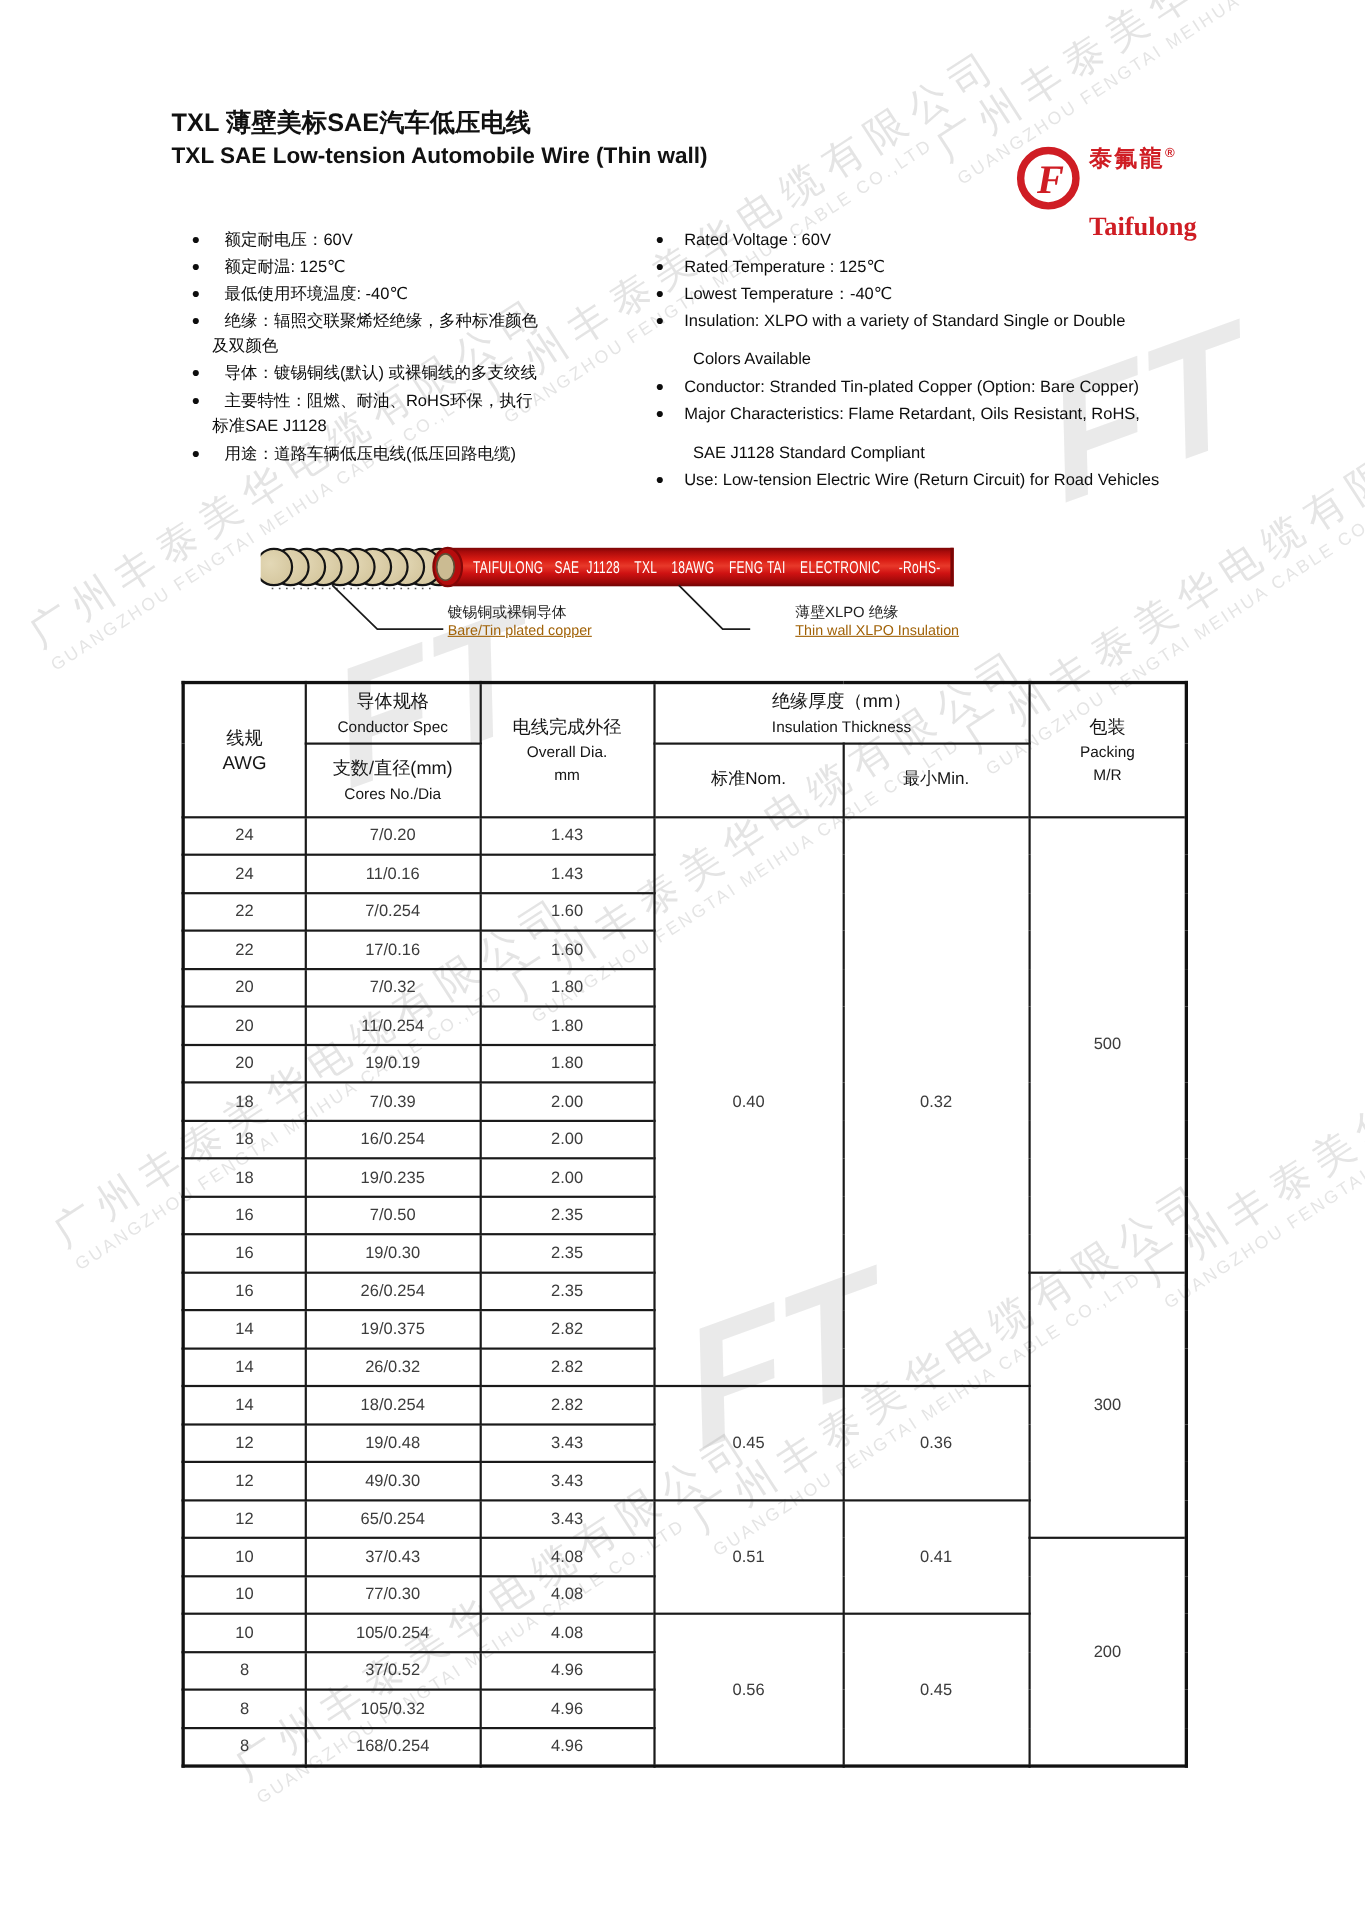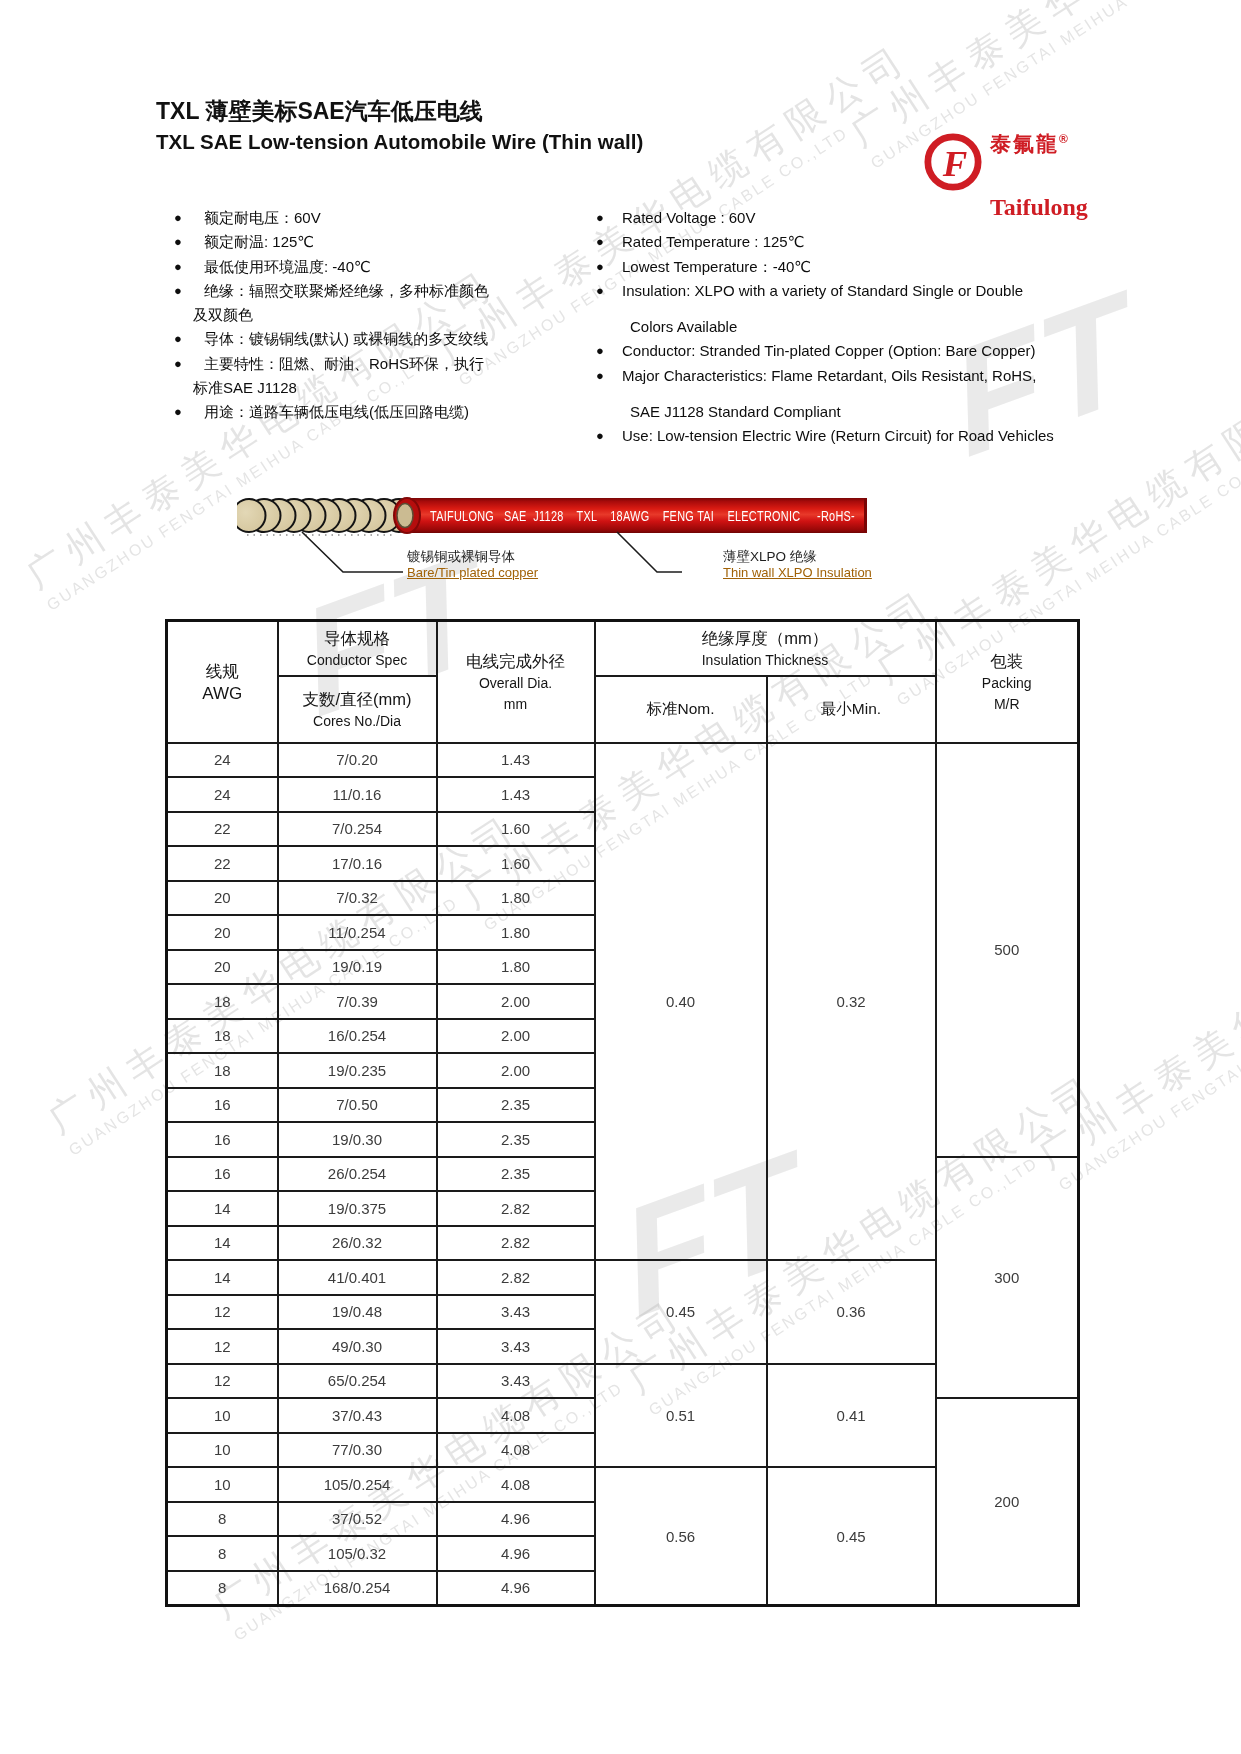--- a/index.html
+++ b/index.html
@@ -309,21 +309,21 @@
           <td>19/0.375</td>
           <td>2.82</td>
         </tr>
         <tr>
           <td>14</td>
           <td>26/0.32</td>
           <td>2.82</td>
         </tr>
         <tr>
           <td>14</td>
-          <td>41/0.401</td>
+          <td>18/0.254</td>
           <td>2.82</td>
           <td rowspan="3">0.45</td>
           <td rowspan="3">0.36</td>
         </tr>
         <tr>
           <td>12</td>
           <td>19/0.48</td>
           <td>3.43</td>
         </tr>
         <tr>

